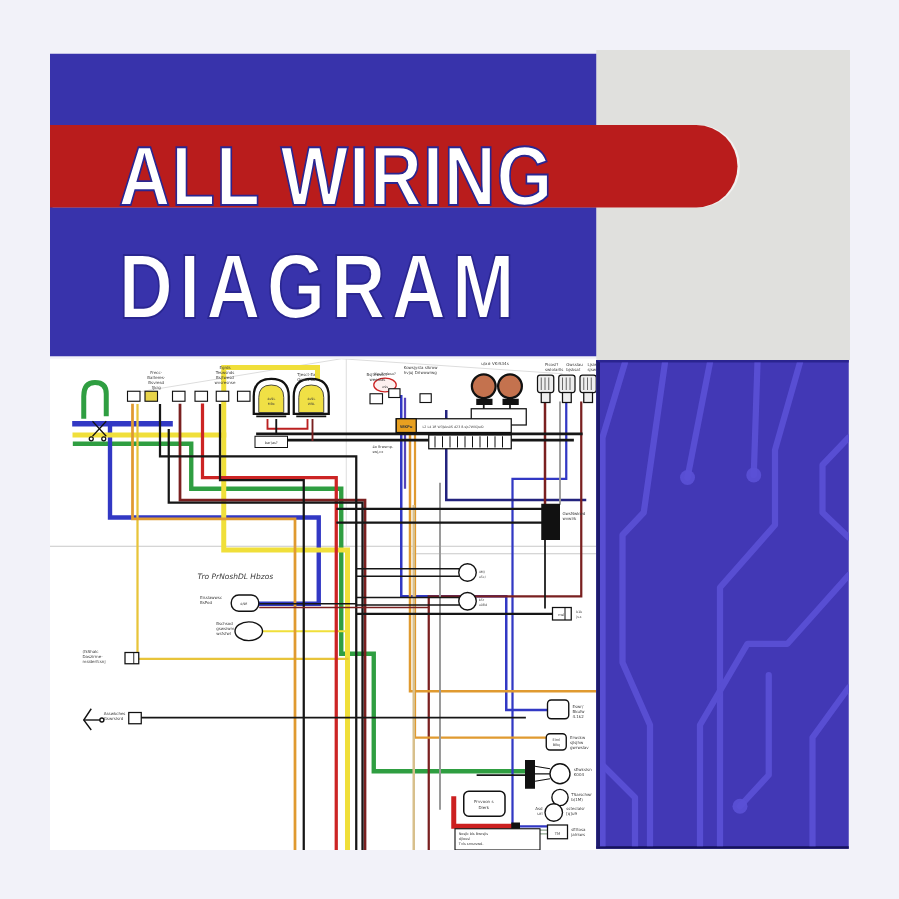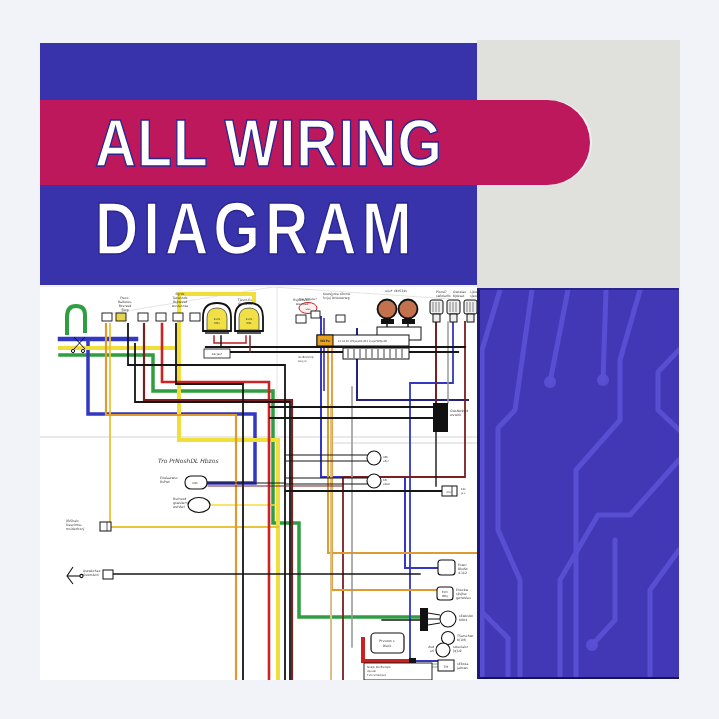--- a/index.html
+++ b/index.html
@@ -1,20 +1,20 @@
 <!DOCTYPE html>
 <html><head>
 <meta charset="utf-8">
 <style>
   html,body{margin:0;padding:0;}
   body{width:719px;height:719px;overflow:hidden;background:#F2F2F9;font-family:"Liberation Sans",sans-serif;position:relative;}
   .canvas{position:absolute;left:0;top:0;width:719px;height:719px;}
   .gray-box{position:absolute;left:477px;top:40px;width:203px;height:248px;background:#E0E0DD;}
   .banner-dark{position:absolute;left:40px;top:43px;width:437px;height:242px;background:#3833AB;}
-  .band{position:absolute;left:40px;top:100px;width:550px;height:85px;background:#be185d;border-radius:0 43px 43px 0;box-shadow:2px 0 0 rgba(255,255,255,.55);}
+  .band{position:absolute;left:40px;top:100px;width:550px;height:66px;background:#b91c1c;border-radius:0 43px 43px 0;box-shadow:2px 0 0 rgba(255,255,255,.55);}
   .band h1{margin:0;padding-left:55px;line-height:85px;font-size:57px;font-weight:bold;color:#fff;letter-spacing:1px;white-space:nowrap;transform:scaleY(1.18);transform-origin:left center;-webkit-text-stroke:1.3px #2A2691;}
   .title2{position:absolute;left:95px;top:193px;margin:0;font-size:60px;font-weight:bold;color:#fff;letter-spacing:5px;line-height:1;white-space:nowrap;transform:scaleY(1.22);transform-origin:left top;-webkit-text-stroke:1.3px #2A2691;}
   .diagram-wrap{position:absolute;left:40px;top:287px;width:437px;height:393px;background:#fff;}
   .panel{position:absolute;left:477px;top:288px;width:202px;height:391px;background:#4238B5;border-left:3px solid #1E1B6E;border-bottom:2px solid #15125C;border-top:2px solid #2A2490;box-sizing:border-box;}
   svg text{font-family:"DejaVu Sans",sans-serif;fill:#3a3a3a;}
 </style>
 </head>
 <body>
 
 <div class="canvas">

